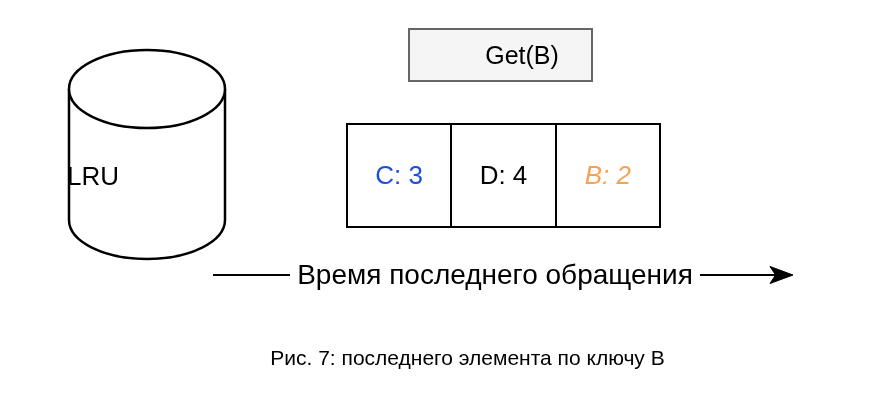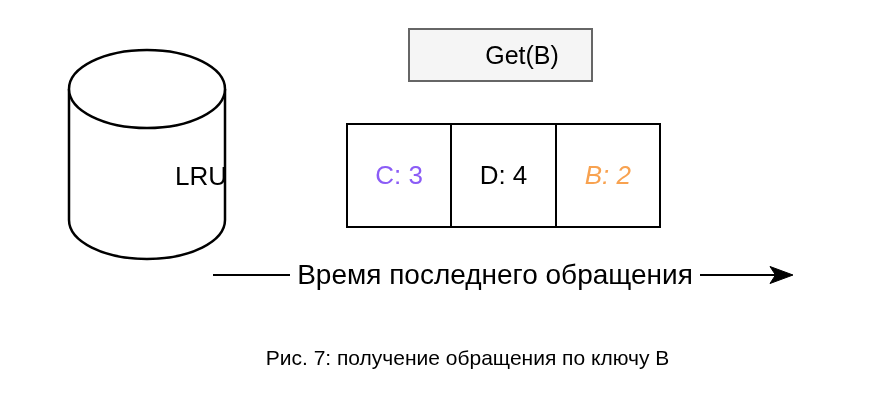--- a/index.html
+++ b/index.html
@@ -22,21 +22,21 @@
   .cylinder-svg {
     left: 67px;
     top: 48px;
     width: 160px;
     height: 214px;
   }
   .lru-label {
     left: 67px;
     top: 163px;
     width: 160px;
-    text-align: right;
+    text-align: left;
     font-size: 26px;
     line-height: 26px;
   }
 
   
   .get-box {
     left: 408px;
     top: 28px;
     width: 185px;
     height: 54px;
@@ -110,31 +110,31 @@
     <ellipse cx="80" cy="41" rx="78" ry="39" fill="#ffffff" stroke="#000000" stroke-width="2.5"></ellipse>
   </svg>
   <div class="abs lru-label">LRU</div>
 
   <div class="abs get-box">
     <span>Get(B)</span>
   </div>
 
   <div class="abs cells">
     <div class="cell">
-      <span style="color: #8b5cf6;">C: 3</span>
+      <span style="color: #1d4ed8;">C: 3</span>
     </div>
     <div class="cell">
       <span style="color: rgb(0, 0, 0);">D: 4</span>
     </div>
     <div class="cell">
       <span style="color: rgb(248, 162, 80); font-style: italic;">B: 2</span>
     </div>
   </div>
 
   <svg class="abs arrow-svg" viewBox="0 0 590 30" xmlns="http://www.w3.org/2000/svg">
     <line x1="3" y1="15" x2="567" y2="15" stroke="#000000" stroke-width="2"></line>
     <path d="M 583 15 L 560 6.5 L 565.5 15 L 560 23.5 Z" fill="#000000" stroke="#000000" stroke-width="1"></path>
   </svg>
   <div class="abs axis-label">Время последнего обращения</div>
 
-  <div class="abs caption">Рис. 7: получение обращения по ключу B</div>
+  <div class="abs caption">Рис. 7: последнего элемента по ключу B</div>
 
 </div>
 
 </body></html>

